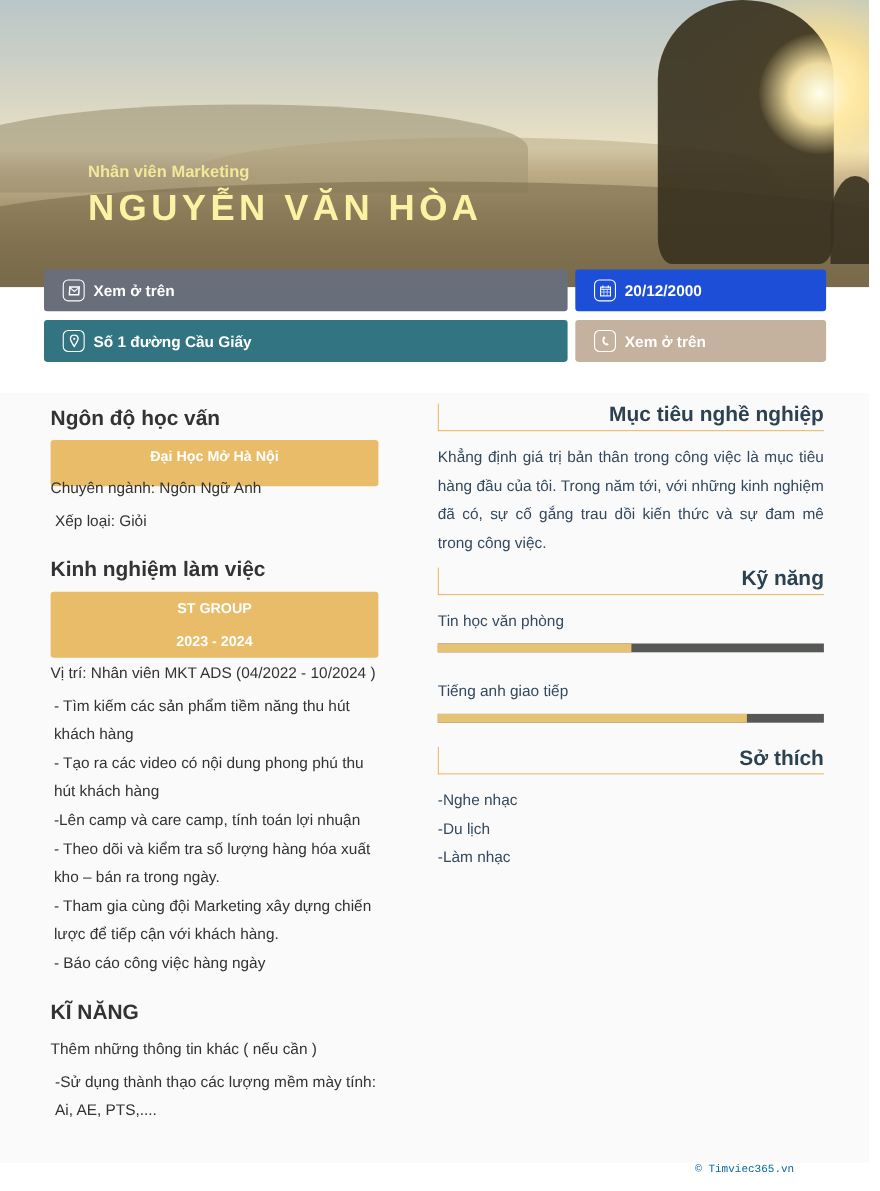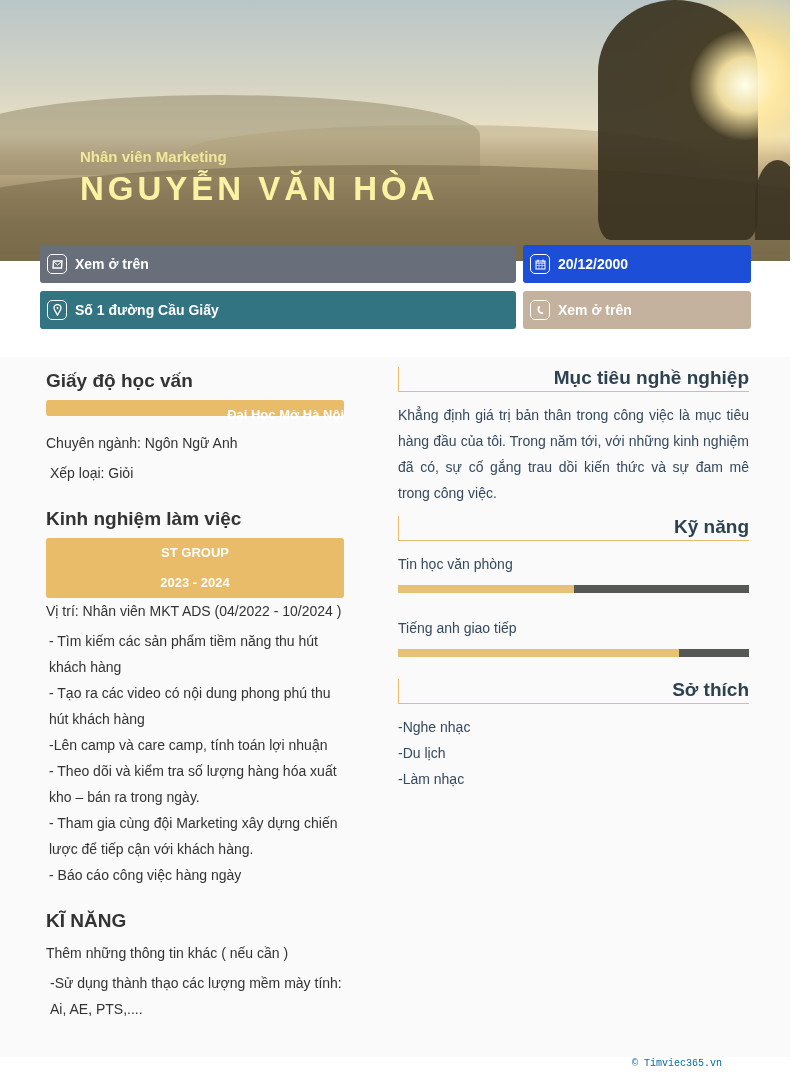--- a/index.html
+++ b/index.html
@@ -16,21 +16,21 @@
   .banner .hill1 { position: absolute; left: -40px; top: 95px; width: 520px; height: 80px; border-radius: 50% 50% 0 0; background: rgba(150,140,110,0.55); }
   .banner .hill2 { position: absolute; left: 180px; top: 125px; width: 520px; height: 60px; border-radius: 50% 50% 0 0; background: rgba(175,160,120,0.45); }
   .banner .hill3 { position: absolute; left: -60px; top: 165px; width: 900px; height: 90px; border-radius: 50% 50% 0 0; background: rgba(120,105,72,0.55); }
   .banner .tree { position: absolute; left: 598px; top: 0px; width: 160px; height: 240px; background: #3a3220; border-radius: 48% 52% 8% 8% / 30% 30% 10% 10%; opacity: 0.92; }
   .banner .tree2 { position: absolute; left: 755px; top: 160px; width: 45px; height: 80px; background: #3a3220; border-radius: 50% 50% 0 0; opacity: 0.9; }
   .banner .sun { position: absolute; left: 690px; top: 30px; width: 110px; height: 110px; border-radius: 50%;
     background: radial-gradient(circle, rgba(255,255,235,1) 0%, rgba(255,235,170,0.9) 35%, rgba(255,210,110,0) 72%); }
   .banner .job { position: absolute; left: 80px; top: 148px; font-size: 15px; font-weight: bold; color: #f2e89a; }
   .banner .name { position: absolute; left: 80px; top: 170px; font-size: 33px; font-weight: bold; letter-spacing: 4px; color: #fbf3a4; }
 
-  .info { position: absolute; height: 38px; border-radius: 3px; color: #fff; font-weight: bold; font-size: 14px; display: flex; align-items: center; padding-left: 7px; }
+  .info { position: absolute; height: 38px; border-radius: 3px; color: #fff; font-weight: bold; font-size: 14px; display: flex; align-items: center; padding-left: 17px; }
   .info .ico { width: 20px; height: 20px; border: 1.3px solid #fff; border-radius: 5px; display: flex; align-items: center; justify-content: center; margin-right: 8px; font-size: 10px; }
   .info-email { left: 40px; top: 245px; width: 476px; background: #686f7a; }
   .info-dob { left: 523px; top: 245px; width: 228px; background: #1d4ed8; }
   .info-addr { left: 40px; top: 291px; width: 476px; background: #327482; }
   .info-phone { left: 523px; top: 291px; width: 228px; background: #c4b29e; }
 
   .content { position: absolute; left: 0; top: 357px; width: 790px; height: 700px; background: #fafafa; }
 
   .left { position: absolute; left: 46px; top: 0; width: 298px; }
   .h-left { font-size: 19px; font-weight: bold; color: #333; }
@@ -97,22 +97,22 @@
         <path d="M3 1 C1 2 1 7 4 8.5 C5.5 9.3 7 9 7.5 8.3 L6 6.8 L4.8 7.3 C3.5 6.5 3 4.5 3.3 3.5 L4.3 3 L3.8 1 Z" fill="#fff"></path>
       </svg>
   </span>
   <span>Xem ở trên</span>
 </div>
 
 <div class="content">
 
   <div class="left">
 
-    <div class="h-left" style="position:absolute; top:13px;">Giấy độ học vấn</div>
-    <div class="bar-title" style="position:absolute; top:43px; width:298px; height:16px; line-height:30px;text-align:right;">Đại Học Mở Hà Nội</div>
+    <div class="h-left" style="position:absolute; top:13px;">Ngôn độ học vấn</div>
+    <div class="bar-title" style="position:absolute; top:43px; width:298px; height:42px; line-height:30px;">Đại Học Mở Hà Nội</div>
     <div class="ltext" style="position:absolute; top:73px;">Chuyên ngành: Ngôn Ngữ Anh</div>
     <div class="ltext" style="position:absolute; top:103px; left:4px;">Xếp loại: Giỏi</div>
 
     <div class="h-left" style="position:absolute; top:151px;">Kinh nghiệm làm việc</div>
     <div class="bar-title" style="position:absolute; top:181px; width:298px; height:60px;">
       <div style="height:30px; line-height:30px;">ST GROUP</div>
       <div style="height:30px; line-height:30px;">2023 - 2024</div>
     </div>
     <div class="ltext" style="position:absolute; top:241px; width:310px;">Vị trí: Nhân viên MKT ADS (04/2022 - 10/2024 )</div>
     <div style="position:absolute; top:271px; left:3px; width:292px;">

